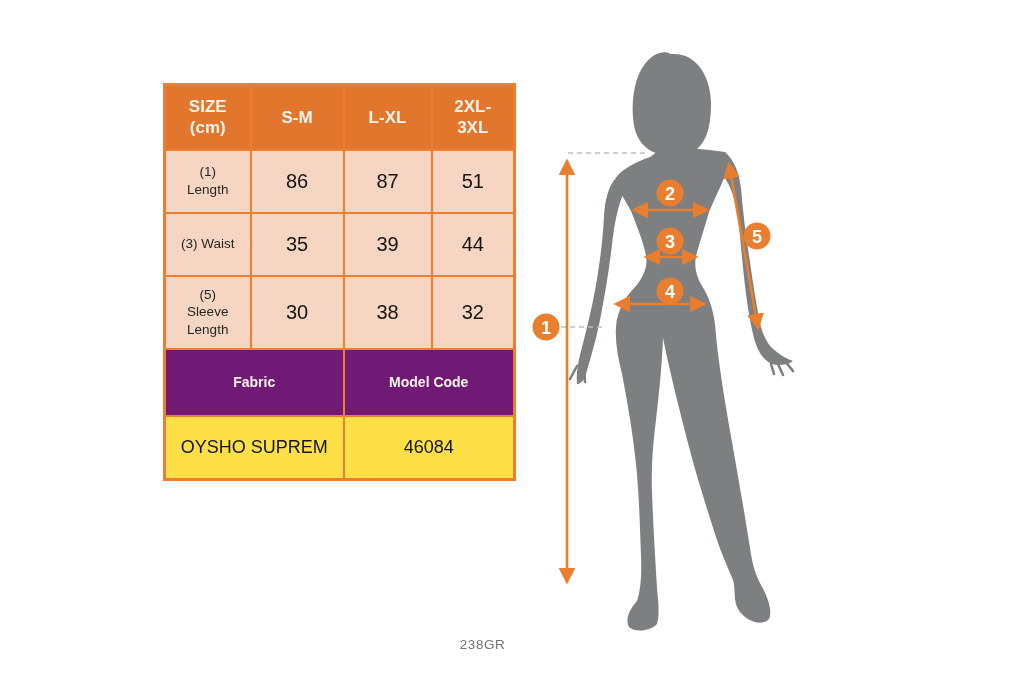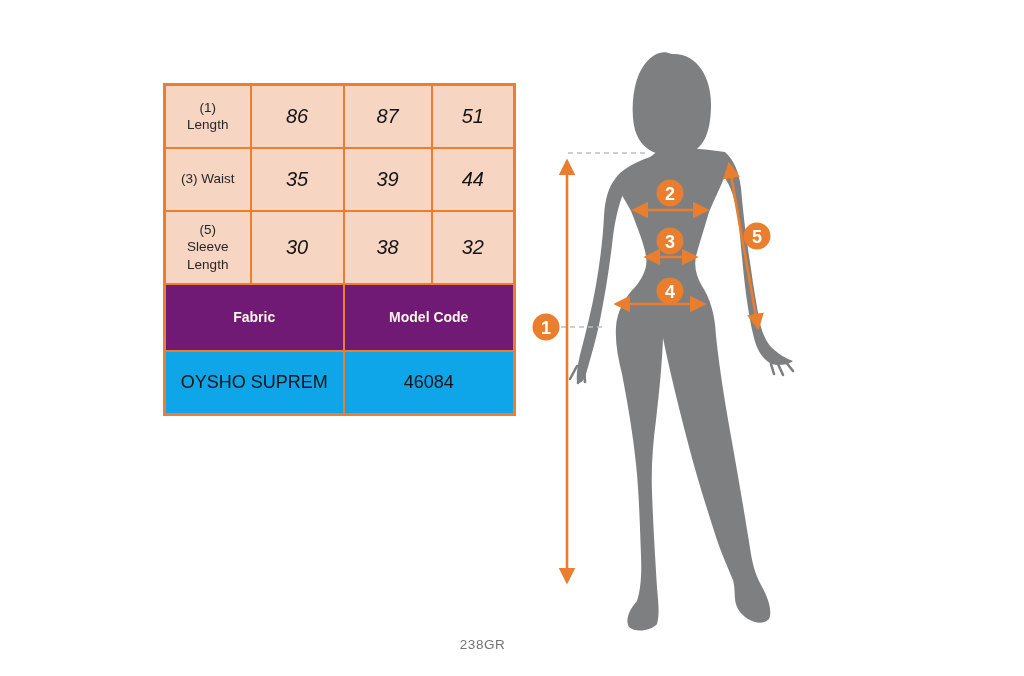--- a/index.html
+++ b/index.html
@@ -20,29 +20,29 @@
   tr.head-row{height:65px;}
   tr.head-row th{
     background:#e2762d;color:#fdf4ec;font-size:17px;font-weight:bold;
     white-space:pre-line;line-height:1.25;
   }
   tr.data-row{height:63px;}
   tr.data-row.tall{height:73px;}
   tr.data-row td.label{
     font-size:13.5px;color:#262626;white-space:pre-line;line-height:1.3;
   }
-  tr.data-row td.value{font-size:20px;color:#141414;font-style:italic;}
+  tr.data-row td.value{font-size:20px;color:#141414;}
   tr.data-row.band-medium td{background:#f7d5c3;}
   tr.data-row.band-light td{background:#fdeee7;}
   tr.footer-head{height:67px;}
   tr.footer-head td{
     background:#701a75;color:#fdf4ec;font-size:14px;font-weight:bold;
   }
   tr.footer-vals{height:64px;}
-  tr.footer-vals td{background:#0ea5e9;font-size:18px;color:#141414;}
+  tr.footer-vals td{background:#fde047;font-size:18px;color:#141414;}
   
   .weight-note{
     position:absolute;left:430px;top:637px;width:105px;text-align:center;
     font-size:13.5px;color:#737373;letter-spacing:0.5px;
   }
   
   svg.figure{position:absolute;left:530px;top:40px;}
   .badge-num{
     font-family:"Liberation Sans", sans-serif;font-size:18px;font-weight:bold;
     fill:#ffffff;text-anchor:middle;
@@ -54,20 +54,28 @@
 <div class="canvas">
 
   <table class="size-table">
     <colgroup>
       <col style="width:86px">
         <col style="width:93px">
         <col style="width:88px">
         <col style="width:83px">
     </colgroup>
     <tbody>
+      <tr class="head-row">
+        <th>SIZE
+(cm)</th>
+        <th>S-M</th>
+        <th>L-XL</th>
+        <th>2XL-
+3XL</th>
+      </tr>
 
       <tr class="data-row band-medium">
         <td class="label">(1)
 Length</td>
         <td class="value">86</td>
         <td class="value">87</td>
         <td class="value">51</td>
       </tr>
 
 

